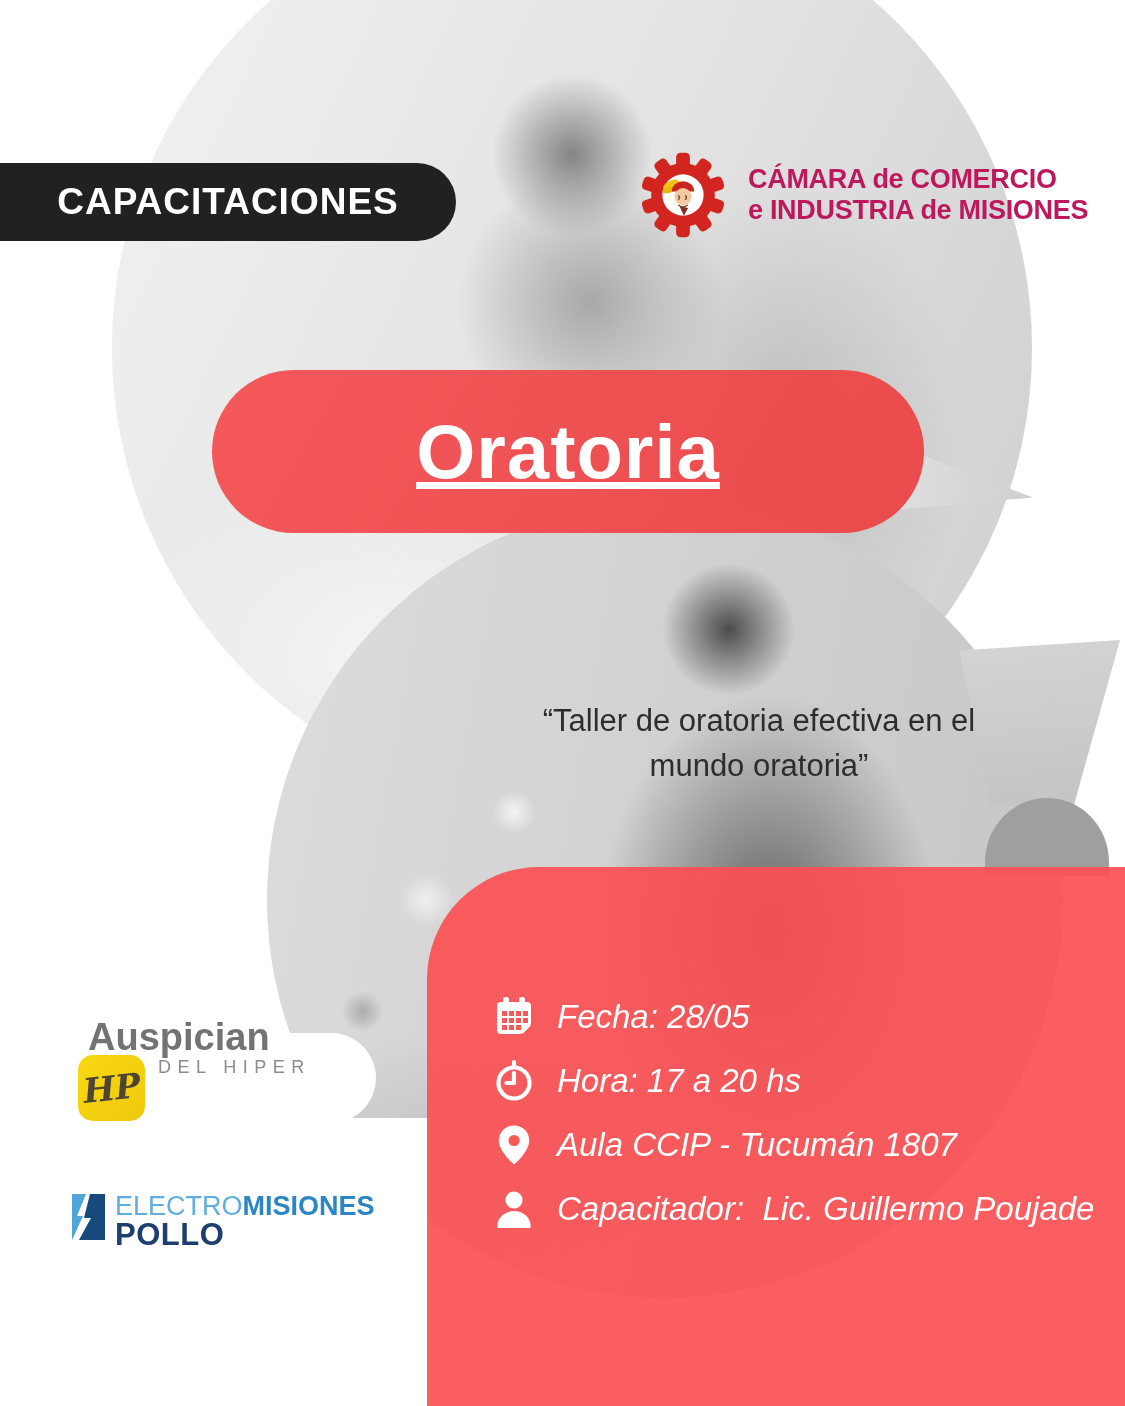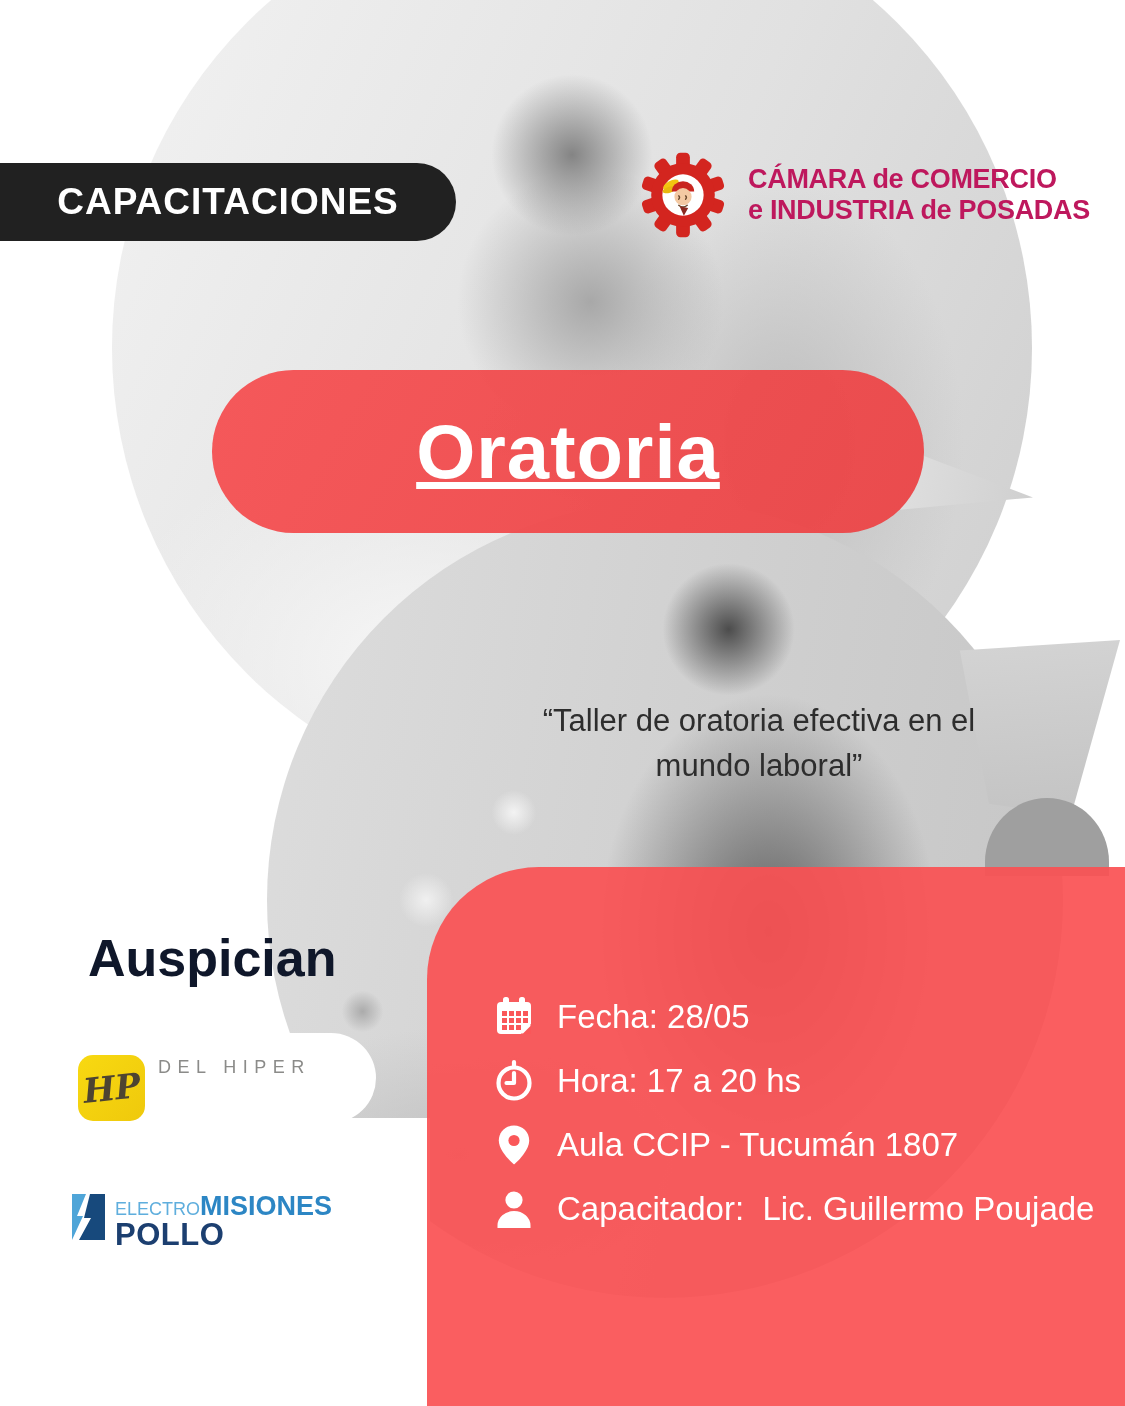--- a/index.html
+++ b/index.html
@@ -64,42 +64,42 @@
     background:linear-gradient(120deg, rgba(255,255,255,0.05), rgba(0,0,0,0.04)), rgba(244,73,75,0.97);
     display:flex;align-items:center;justify-content:center;z-index:5;
   }
   .pill span{color:#fff;font-weight:700;font-size:76px;letter-spacing:1px;text-decoration:underline;}
   
   .quote{
     position:absolute;left:524px;top:698px;width:470px;text-align:center;z-index:5;
     color:#2d2d2d;font-size:31px;line-height:45px;font-weight:500;
   }
   
-  .auspician{position:absolute;left:88px;top:928px;font-size:52px;font-weight:700;color:#0f172a;z-index:7;}
+  .auspician{position:absolute;left:88px;top:1016px;font-size:38px;font-weight:700;color:#737373;z-index:7;}
   .hiper{position:absolute;left:78px;top:1055px;display:flex;z-index:7;}
   .hp-box{
     width:67px;height:66px;border-radius:15px;background:linear-gradient(135deg,#f8d911,#efc90c);
     display:flex;align-items:center;justify-content:center;
   }
   .hp-box span{font-family:"DejaVu Serif",serif;font-style:italic;font-weight:700;font-size:34px;color:#4d4431;transform:rotate(-6deg);}
   .hiper-words{margin-left:13px;}
   .hiper-name{font-size:46px;font-weight:700;color:#4c4c4a;letter-spacing:0.5px;line-height:46px;}
   .hiper-sub{font-size:18px;color:#8b8b89;letter-spacing:6.5px;margin-top:2px;}
   .electro{position:absolute;left:72px;top:1194px;display:flex;z-index:7;}
   .bolt{width:33px;height:46px;position:relative;flex:none;}
   .electro-words{margin-left:10px;line-height:24px;}
-  .e-light{color:#5FAEDD;font-weight:400;font-size:18px;}
+  .e-light{color:#5FAEDD;font-weight:400;font-size:27px;}
   .e-bold{color:#2C86C4;font-weight:700;font-size:27px;}
   .e-neored{color:#1C3F70;font-weight:700;font-size:31px;letter-spacing:0.5px;margin-top:1px;}
   
   .panel{
     position:absolute;left:427px;top:867px;width:698px;height:539px;
     border-top-left-radius:112px;background:rgba(250,80,82,0.92);z-index:4;
   }
-  .details{position:absolute;left:492px;top:995px;z-index:6;}
+  .details{position:absolute;left:492px;top:995px;z-index:6;font-style:italic;}
   .detail-row{display:flex;align-items:center;height:44px;margin-bottom:20px;}
   .detail-row svg{flex:none;}
   .detail-row span{margin-left:21px;color:#ffffff;font-size:33px;font-weight:500;white-space:pre;}
 </style>
 </head>
 <body>
 
 <div id="poster">
 
   <div class="circle-top"></div>
@@ -132,31 +132,31 @@
       <circle cx="50" cy="50" r="24" fill="#ffffff"></circle>
       <ellipse cx="36" cy="38" rx="10" ry="4.5" fill="#F2C410" transform="rotate(-28 36 38)"></ellipse>
       <ellipse cx="34" cy="44" rx="8" ry="3.5" fill="#E8B70F" transform="rotate(-16 34 44)"></ellipse>
       <path d="M37 46 a13 12 0 0 1 26 0 z" fill="#C9251F"></path>
       <circle cx="50" cy="52" r="10" fill="#F3C9A3"></circle>
       <path d="M45 51 q2 2 0 4 M53 51 q2 2 0 4 M45 62 q5 4 10 0" stroke="#6b4a2f" stroke-width="1.6" fill="none" stroke-linecap="round"></path>
       <path d="M46 63 l10 2 -5 9 z" fill="#8c2a20"></path>
     </svg>
     <div class="ccip-text">
       <div>CÁMARA de COMERCIO</div>
-      <div>e INDUSTRIA de POSADAS</div>
+      <div>e INDUSTRIA de MISIONES</div>
     </div>
   </div>
 
   <div class="pill">
     <span>Oratoria</span>
   </div>
 
   <div class="quote">
     <div>“Taller de oratoria efectiva en el</div>
-    <div>mundo laboral”</div>
+    <div>mundo oratoria”</div>
   </div>
 
   <div class="panel"></div>
   <div class="details">
 
     <div class="detail-row">
       <svg width="44" height="44" viewBox="0 0 44 44">
         <rect x="11" y="2" width="6" height="11" rx="2.5" fill="#fff"></rect>
         <rect x="27" y="2" width="6" height="11" rx="2.5" fill="#fff"></rect>
         <rect x="5" y="7" width="34" height="32" rx="4" fill="#fff"></rect>

